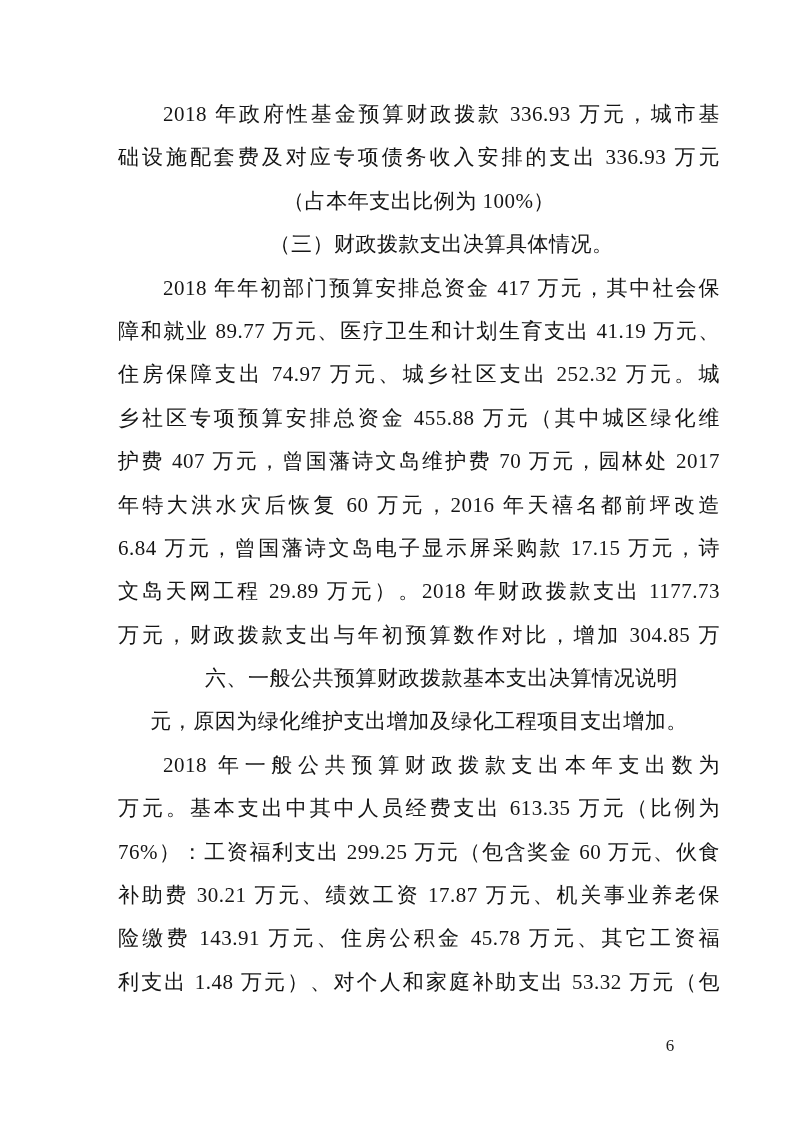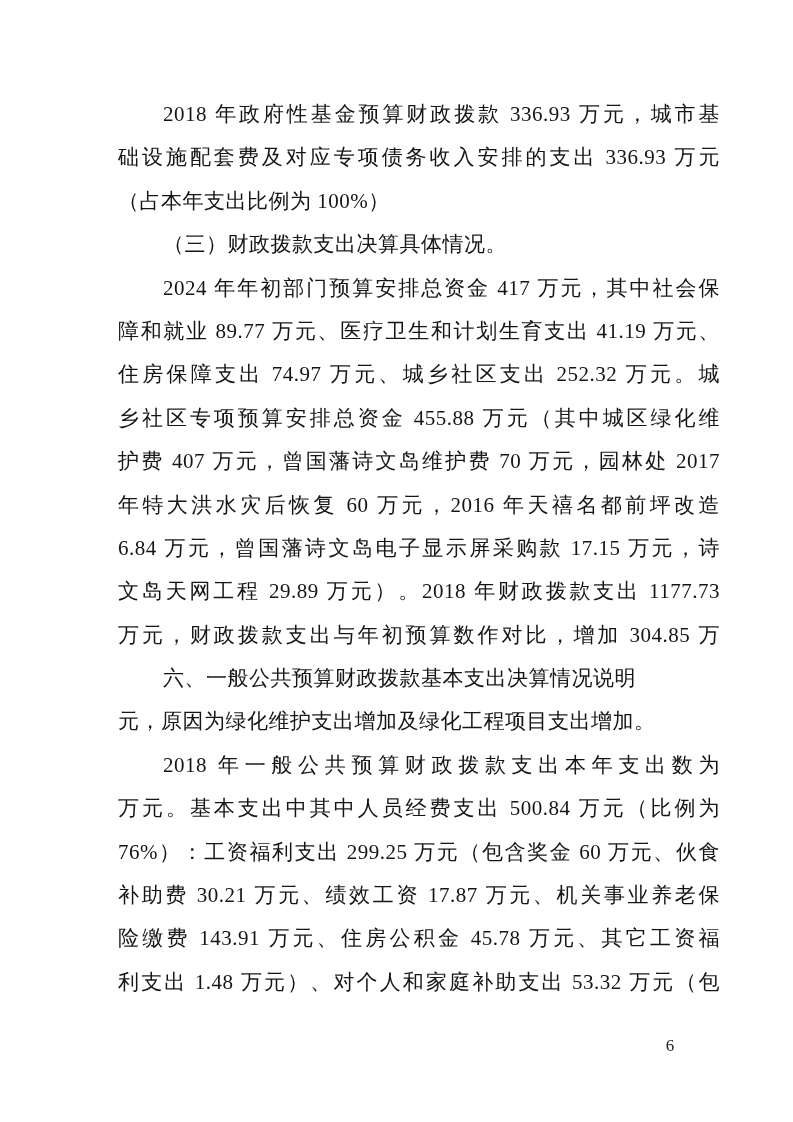--- a/index.html
+++ b/index.html
@@ -24,21 +24,21 @@
   }
   .line {
     margin: 0;
     padding: 0;
     height: 43.4px;
     line-height: 43.4px;
     font-size: 21px;
     letter-spacing: 0.5px;
     white-space: pre;
     overflow: hidden;
-    text-align: left;
+    text-align: center;
   }
   .line.justify {
     white-space: normal;
     text-align: justify;
     text-align-last: justify;
   }
   .line.indent {
     text-indent: 45px;
   }
   .page-number {
@@ -54,32 +54,32 @@
 </style>
 </head>
 <body>
 
 <div class="page">
   <div class="body-text">
     <p class="line indent justify">2018 年政府性基金预算财政拨款 336.93 万元，城市基</p>
     <p class="line justify">础设施配套费及对应专项债务收入安排的支出 336.93 万元</p>
     <p class="line">（占本年支出比例为 100%）</p>
     <p class="line indent">（三）财政拨款支出决算具体情况。</p>
-    <p class="line indent justify">2024 年年初部门预算安排总资金 417 万元，其中社会保</p>
+    <p class="line indent justify">2018 年年初部门预算安排总资金 417 万元，其中社会保</p>
     <p class="line justify">障和就业 89.77 万元、医疗卫生和计划生育支出 41.19 万元、</p>
     <p class="line justify">住房保障支出 74.97 万元、城乡社区支出 252.32 万元。城</p>
     <p class="line justify">乡社区专项预算安排总资金 455.88 万元（其中城区绿化维</p>
     <p class="line justify">护费 407 万元，曾国藩诗文岛维护费 70 万元，园林处 2017</p>
     <p class="line justify">年特大洪水灾后恢复 60 万元，2016 年天禧名都前坪改造</p>
     <p class="line justify">6.84 万元，曾国藩诗文岛电子显示屏采购款 17.15 万元，诗</p>
     <p class="line justify">文岛天网工程 29.89 万元）。2018 年财政拨款支出 1177.73</p>
     <p class="line justify">万元，财政拨款支出与年初预算数作对比，增加 304.85 万</p>
     <p class="line indent">六、一般公共预算财政拨款基本支出决算情况说明</p>
     <p class="line">元，原因为绿化维护支出增加及绿化工程项目支出增加。</p>
     <p class="line indent justify">2018 年一般公共预算财政拨款支出本年支出数为</p>
-    <p class="line justify">万元。基本支出中其中人员经费支出 500.84 万元（比例为</p>
+    <p class="line justify">万元。基本支出中其中人员经费支出 613.35 万元（比例为</p>
     <p class="line justify">76%）：工资福利支出 299.25 万元（包含奖金 60 万元、伙食</p>
     <p class="line justify">补助费 30.21 万元、绩效工资 17.87 万元、机关事业养老保</p>
     <p class="line justify">险缴费 143.91 万元、住房公积金 45.78 万元、其它工资福</p>
     <p class="line justify">利支出 1.48 万元）、对个人和家庭补助支出 53.32 万元（包</p>
   </div>
   <div class="page-number">6</div>
 </div>
 
 </body></html>

